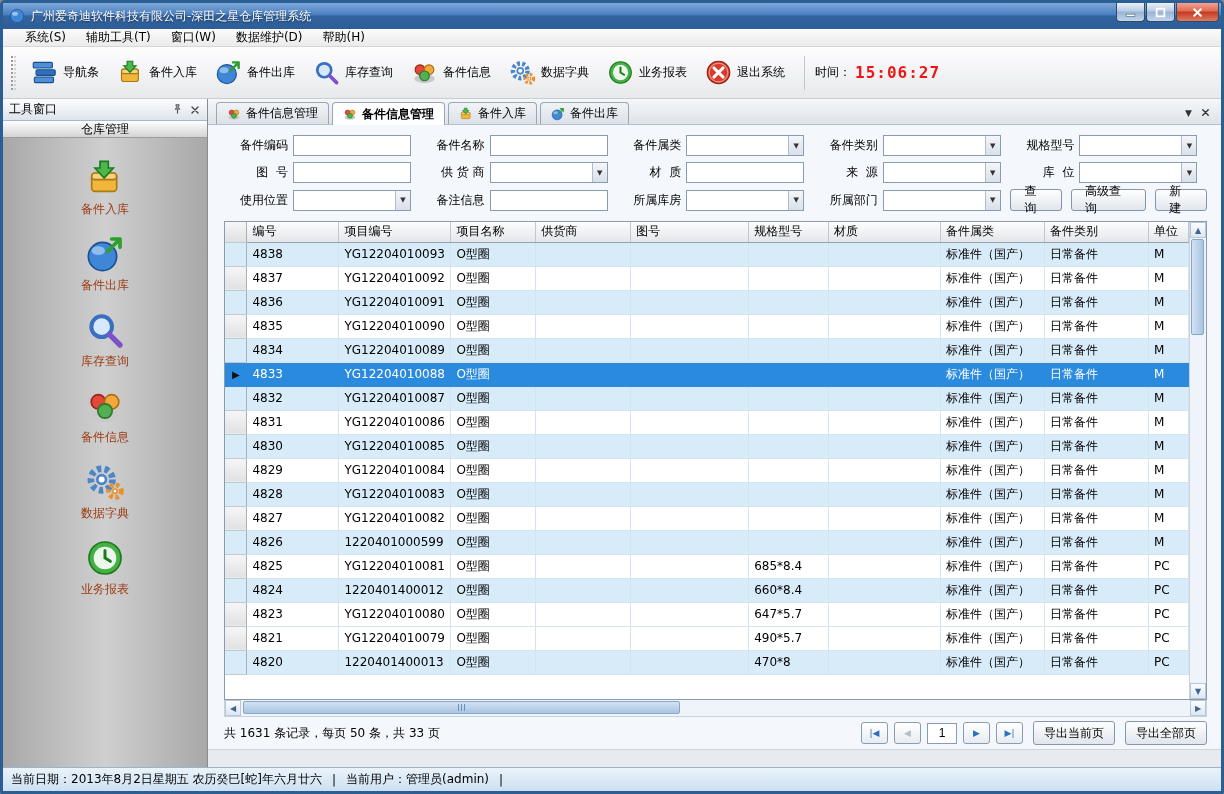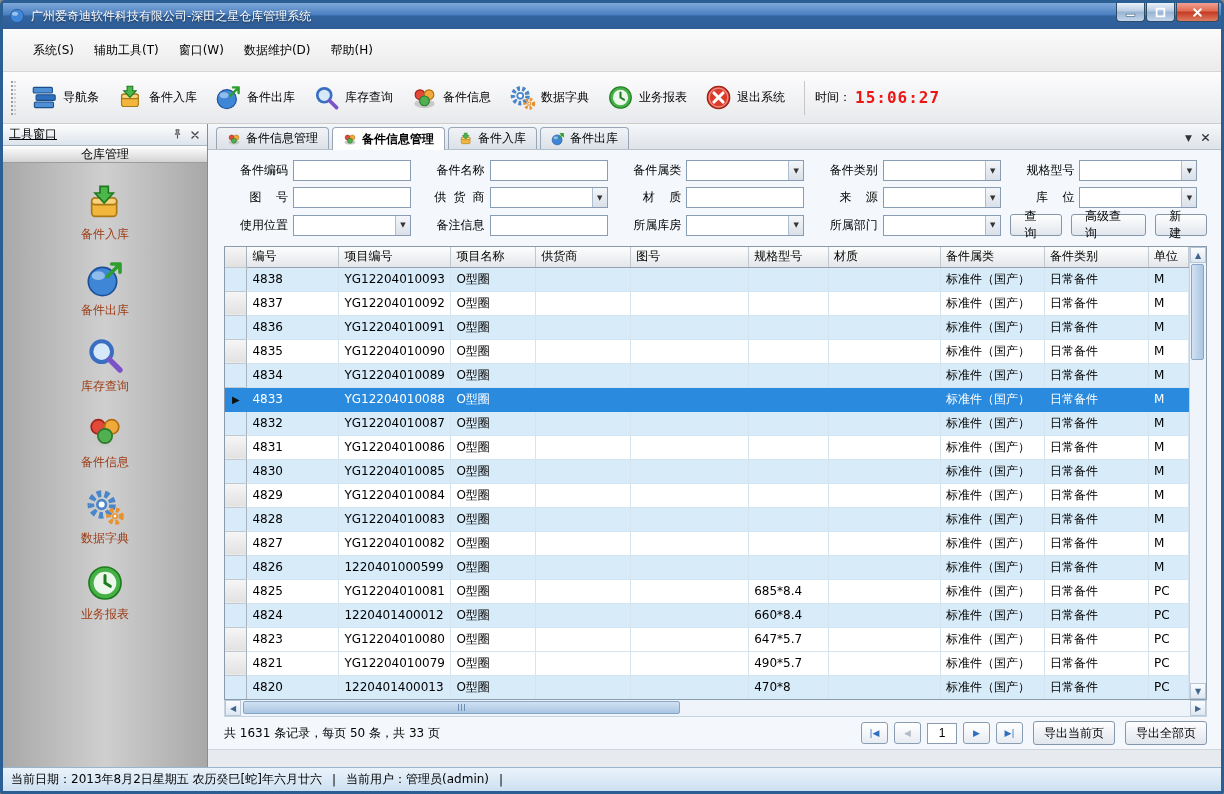--- a/index.html
+++ b/index.html
@@ -15,21 +15,21 @@
     border-radius:2px 2px 0 0; }
   .title-text{ color:#fff; flex:1; margin-left:6px; text-shadow:0 1px 2px rgba(0,0,0,.55); white-space:nowrap; overflow:hidden; }
   .win-controls{ display:flex; align-self:flex-start; }
   .win-btn{ width:29px; height:19px; margin-left:1px; border:1px solid #2e4b66; border-top:none;
     border-radius:0 0 4px 4px; display:flex; align-items:center; justify-content:center;
     background:linear-gradient(#e9f0f8,#b9cce3 45%,#97b3d3 50%,#c2d5eb); }
   .win-btn.close{ width:43px; background:linear-gradient(#f2a093,#e06a50 45%,#c43a22 50%,#de7b5f); }
   .win-btn svg{ display:block; }
 
   
-  .menubar{ height:43px; flex:none; display:flex; align-items:center; padding-left:20px;
+  .menubar{ height:18px; flex:none; display:flex; align-items:center; padding-left:12px;
     background:linear-gradient(#fbfbfb,#ebebeb); border-bottom:1px solid #d6d6d6;text-align:right; }
   .menu-item{ padding:4px 10px; cursor:default; }
 
   
   .toolbar{ height:52px; flex:none; display:flex; align-items:center; padding:0 8px;
     background:linear-gradient(#fdfdfe,#e8e9ec); border-bottom:1px solid #cdcdcd; }
   .tool-grip{ width:5px; height:34px; border-left:2px dotted #9b9b9b; border-right:2px dotted #cfcfcf; margin-right:6px; }
   .tool-item{ display:flex; align-items:center; gap:5px; padding:6px 9px; border-radius:3px; cursor:default; }
   .tool-sep{ width:1px; height:34px; background:#c6c6c6; margin:0 10px; }
   .time-wrap{ display:flex; align-items:center; gap:4px; }
@@ -39,21 +39,21 @@
   .icon{ display:inline-flex; flex:none; }
   .icon svg{ display:block; width:100%; height:100%; }
 
   
   .main{ flex:1; display:flex; min-height:0; }
 
   .sidebar{ width:205px; flex:none; display:flex; flex-direction:column; border-right:1px solid #8b8b8b;
     background:linear-gradient(90deg,#a8a8a8,#cfcfcf 50%,#a8a8a8); }
   .sidebar-header{ height:22px; flex:none; display:flex; align-items:center; gap:5px; padding:0 6px;
     background:linear-gradient(#fdfdfd,#dde4ec); border-bottom:1px solid #a9b6c3; }
-  .sidebar-header .hdr-title{ flex:1;text-decoration:underline; }
+  .sidebar-header .hdr-title{ flex:1; }
   .group-header{ height:17px; flex:none; display:flex; align-items:center; justify-content:center;
     background:linear-gradient(#ffffff,#d3d3d3); border-bottom:1px solid #9d9d9d; }
   .side-items{ flex:1; display:flex; flex-direction:column; align-items:center; padding-top:12px; overflow:hidden; }
   .side-item{ display:flex; flex-direction:column; align-items:center; gap:3px; padding:8px 0; width:100%; cursor:default; }
   .side-item .lbl{ color:#9c3a12; }
 
   .content{ flex:1; display:flex; flex-direction:column; min-width:0; background:#edf0f4; }
 
   
   .tabbar{ height:26px; flex:none; display:flex; align-items:flex-end; padding:3px 8px 0 8px;
@@ -64,21 +64,21 @@
   .tab.active{ background:#fff; font-weight:bold; height:23px; margin-bottom:-1px; }
   .tab-controls{ margin-left:auto; display:flex; align-items:center; gap:8px; padding:0 2px 6px 0; color:#333; }
   .tab-ctl{ font-size:9px; cursor:default; }
 
   
   .page{ flex:1; display:flex; flex-direction:column; min-height:0; background:#f4f8fc; padding:8px 14px 0 16px; }
 
   .search{ flex:none; padding:2px 0 4px 0; }
   .srow{ display:grid; grid-template-columns:repeat(5,1fr); margin-bottom:6px; }
   .fcell{ display:flex; align-items:center; min-width:0; }
-  .flabel{ width:64px; text-align:right; margin-right:5px; white-space:pre; flex:none;font-family:Liberation Mono, monospace; }
+  .flabel{ width:64px; text-align:right; margin-right:5px; white-space:pre; flex:none; }
   .finput,.fselect{ width:118px; height:21px; border:1px solid #889cb3; background:#fff; }
   .finput{ padding:0 3px; font-family:inherit; font-size:12px; }
   .fselect{ display:flex; align-items:stretch; }
   .fselect .sel-val{ flex:1; }
   .fselect .sel-arrow{ width:15px; flex:none; display:flex; align-items:center; justify-content:center;
     font-size:7px; color:#333; background:linear-gradient(#f4f6f9,#d9e0e9); border-left:1px solid #aebdcd; }
   .btncell{ display:flex; align-items:center; justify-content:space-between; gap:9px; }
   .btn{ height:22px; padding:0 13px; border:1px solid #8496ac; border-radius:3px;
     background:linear-gradient(#fefefe,#e1e6ed); cursor:default; display:flex; align-items:center; }
 

